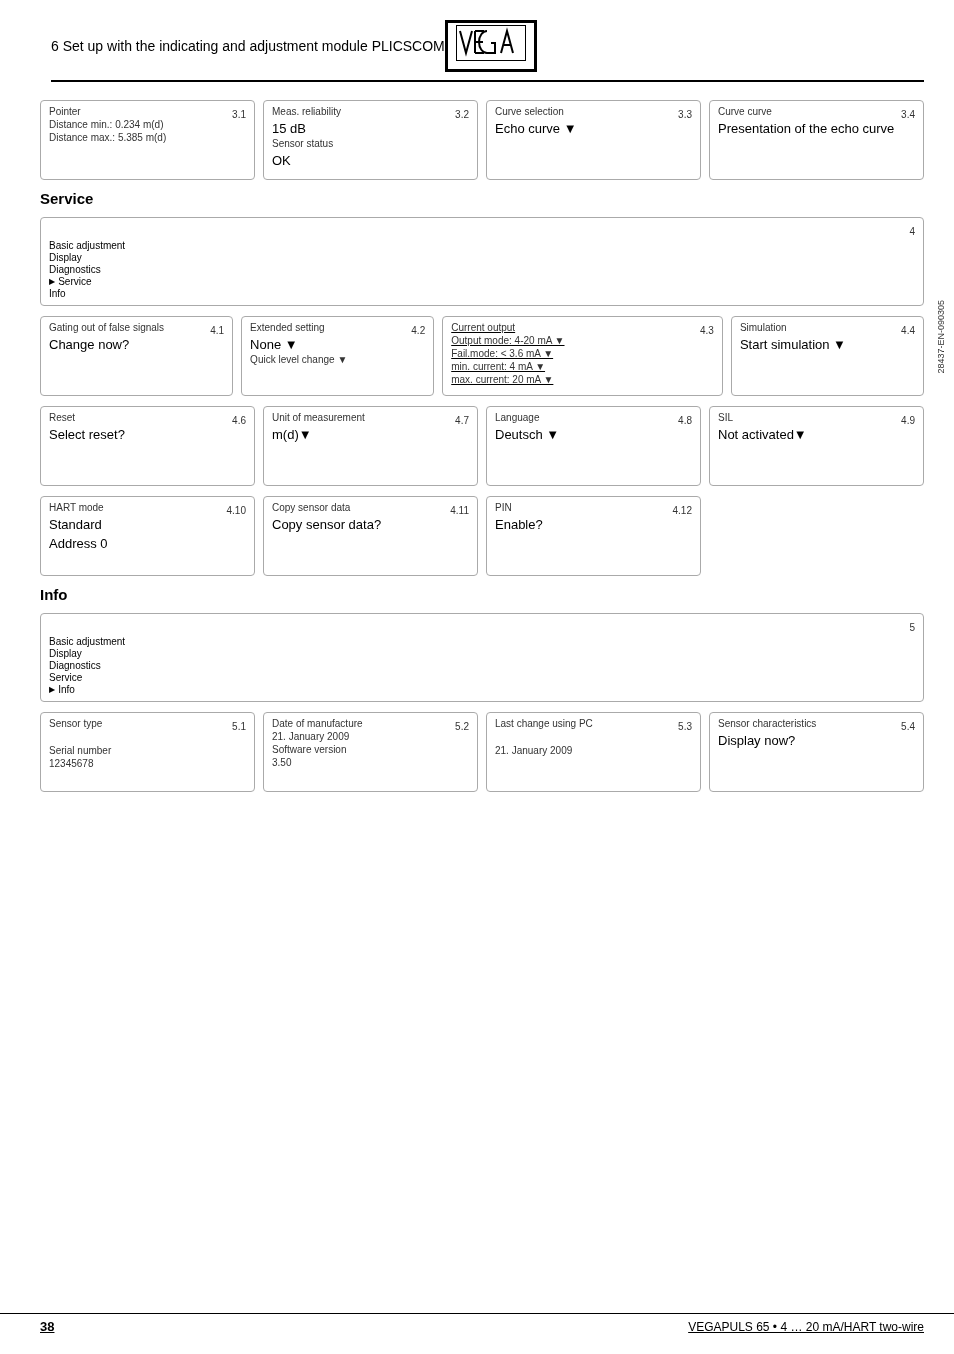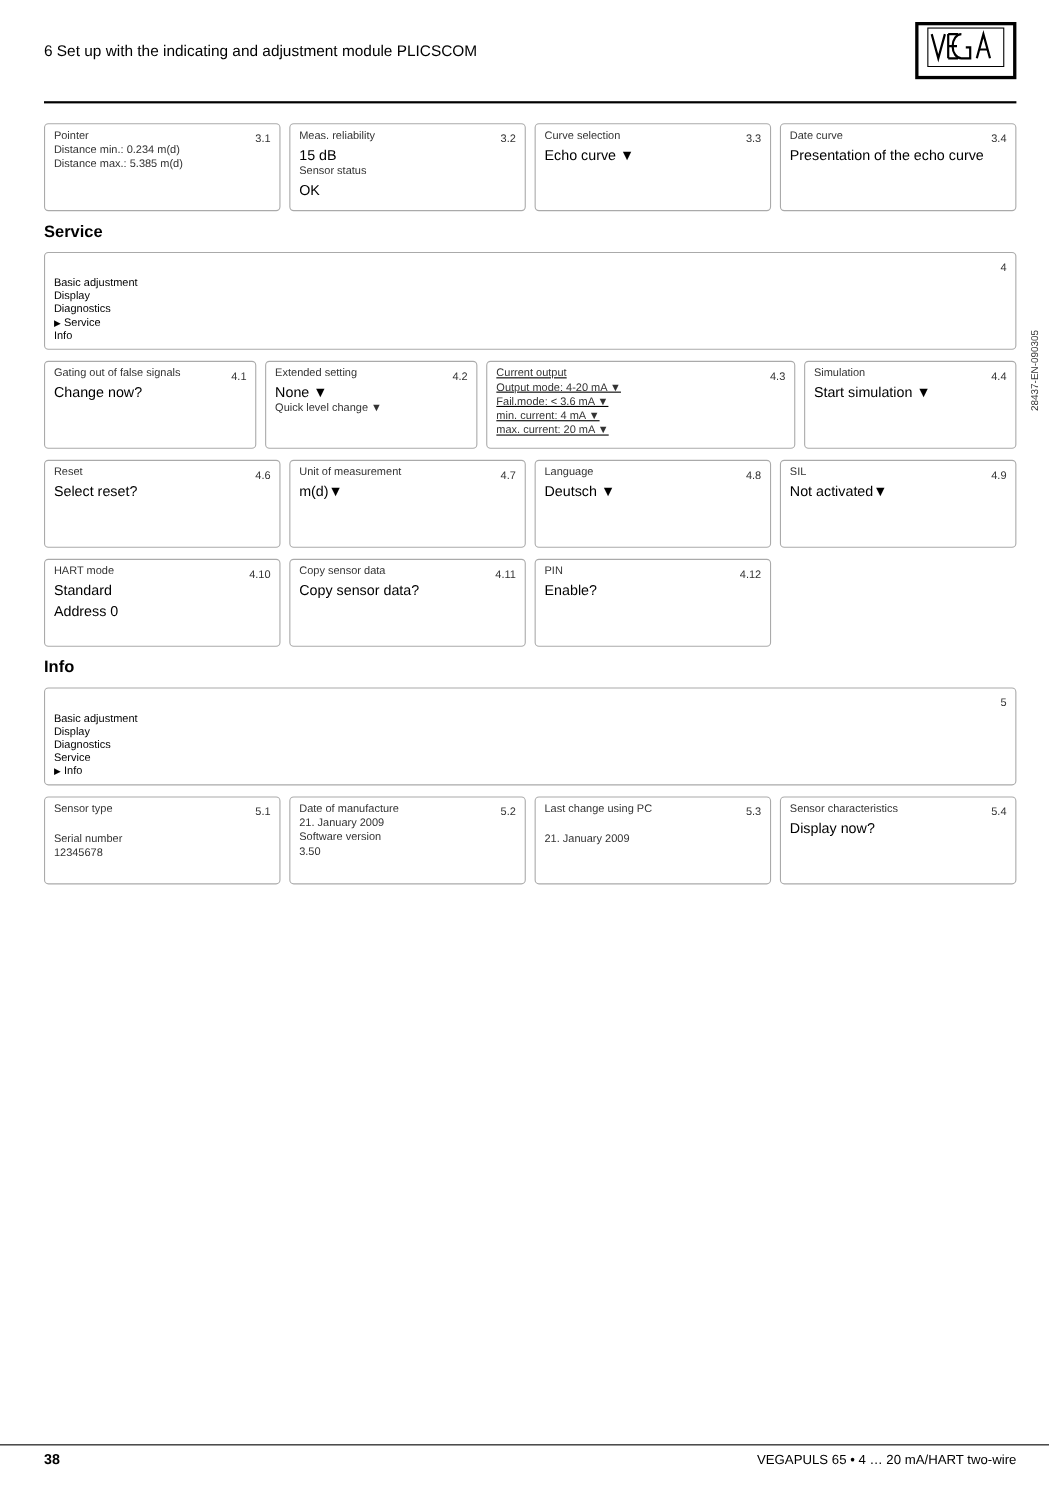--- a/index.html
+++ b/index.html
@@ -17,24 +17,24 @@
       width: 954px;
       min-height: 1354px;
       padding: 20px 30px 20px 40px;
       position: relative;
     }
 
     
     .header {
       display: flex;
       align-items: center;
-      justify-content: space-between;
       border-bottom: 2px solid #000;
-      padding-bottom: 20px;
+      padding-bottom: 8px;
       margin-bottom: 18px;
+      margin-left: 11px;
     }
     .header-title {
       font-size: 14px;
       font-weight: normal;
     }
     .logo {
       font-size: 22px;
       font-weight: bold;
       border: 3px solid #000;
       padding: 2px 8px;
@@ -125,20 +125,21 @@
       position: absolute;
       bottom: 20px;
       left: 0;
       right: 0;
       display: flex;
       align-items: center;
       justify-content: space-between;
       padding: 0 30px 0 40px;
       border-top: 1px solid #000;
       padding-top: 5px;
+      text-decoration: underline;
     }
     .footer-page {
       font-size: 13px;
       font-weight: bold;
     }
     .footer-product {
       font-size: 12px;
     }
 
     
@@ -201,21 +202,21 @@
       <div class="box-value">OK</div>
     </div>
 
     <div class="box">
       <span class="box-label">Curve selection</span>
       <span class="box-number">3.3</span>
       <div class="box-value">Echo curve ▼</div>
     </div>
 
     <div class="box">
-      <span class="box-label">Date curve</span>
+      <span class="box-label">Curve curve</span>
       <span class="box-number">3.4</span>
       <div class="box-value">Presentation of the echo curve</div>
     </div>
 
   </div>
 
   <div class="section-heading">Service</div>
 
   <div class="box-row">
 

